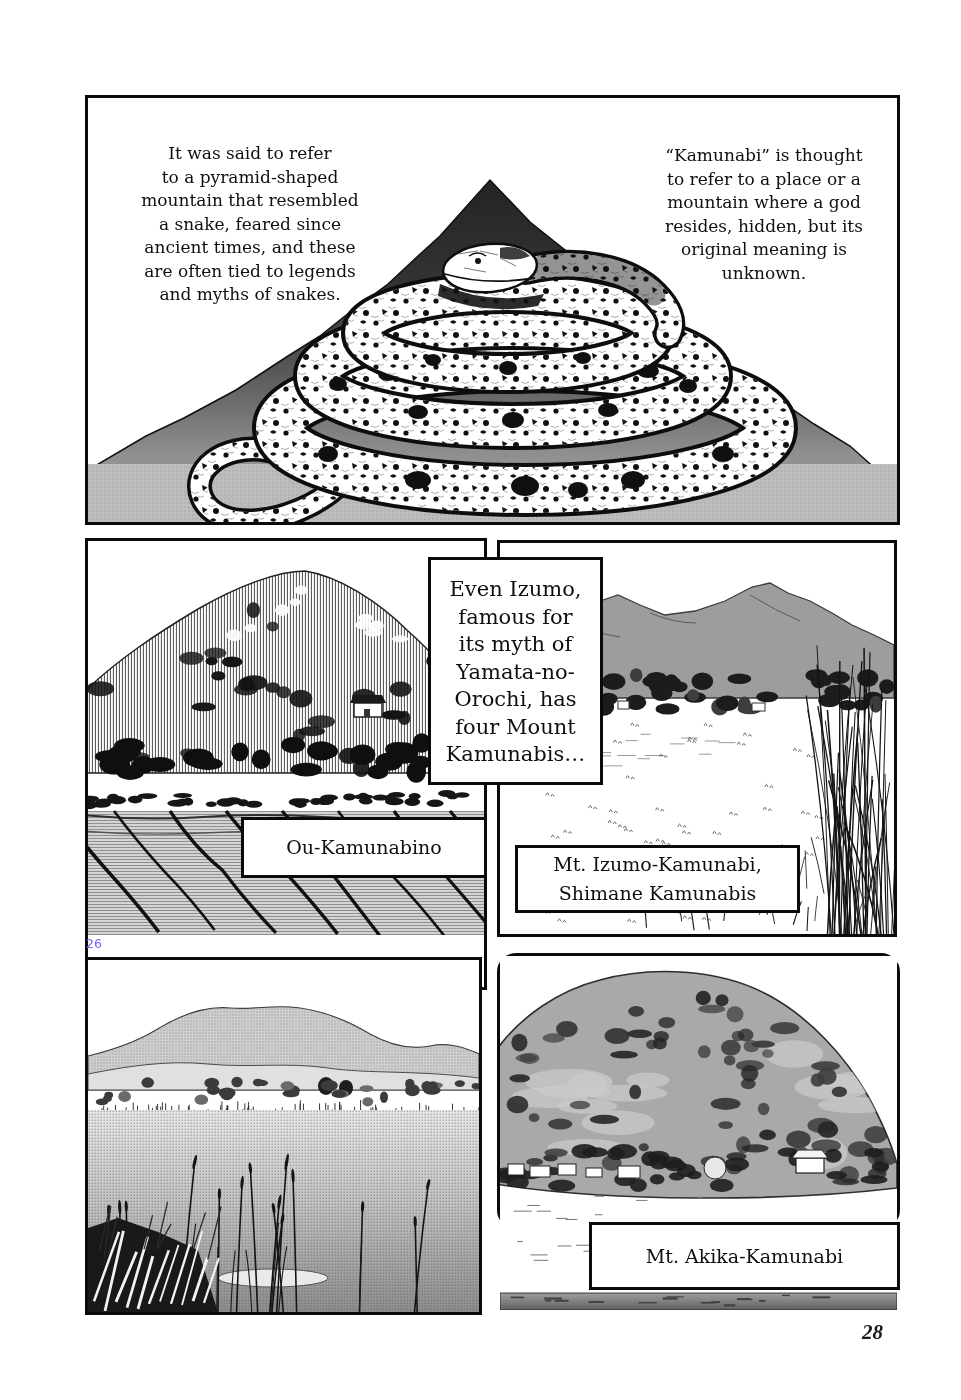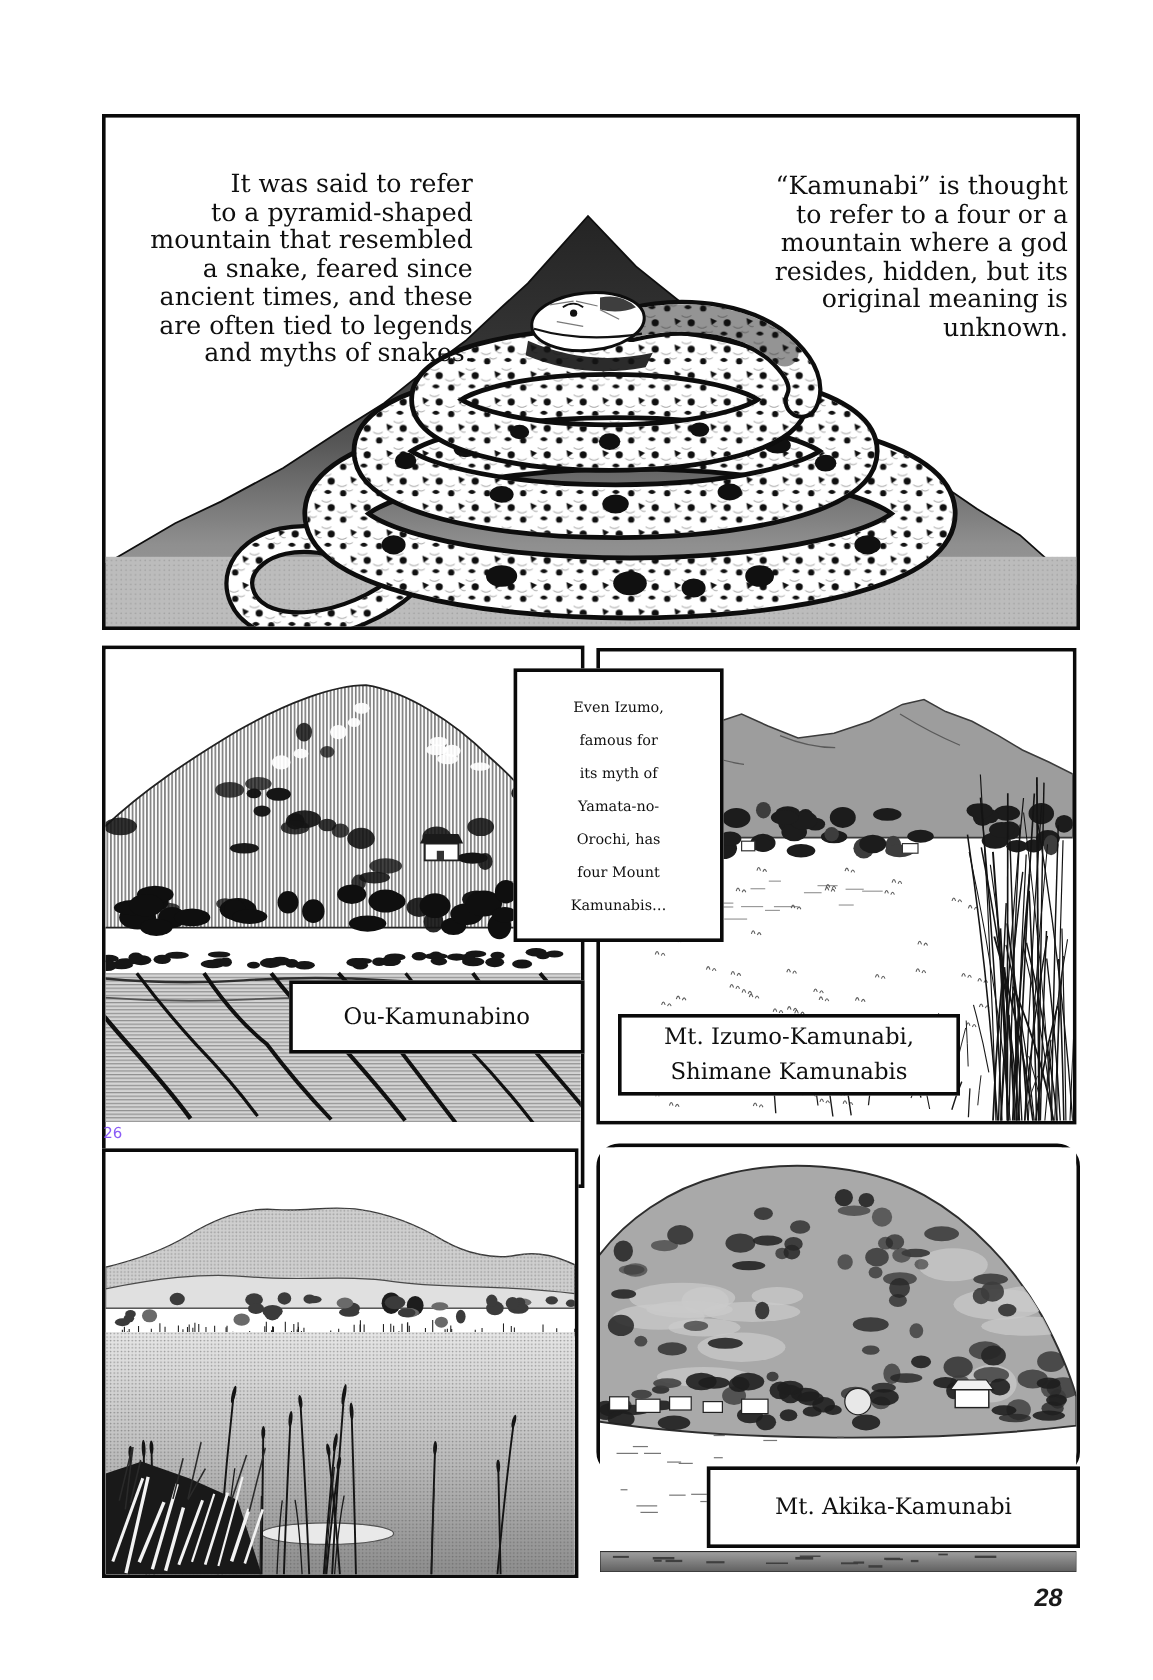--- a/index.html
+++ b/index.html
@@ -1,31 +1,31 @@
 <!DOCTYPE html>
 <html><head>
 <meta charset="utf-8">
 <style>
   html,body{margin:0;padding:0;background:#ffffff;}
   .page{position:relative;width:961px;height:1400px;background:#ffffff;overflow:hidden;
         font-family:"DejaVu Serif","Liberation Serif",serif;color:#101010;}
   .panel{position:absolute;background:#ffffff;border:3px solid #0a0a0a;box-sizing:border-box;}
   .panel > svg{position:absolute;left:0;top:0;display:block;}
-  .cap{position:absolute;text-align:right;white-space:pre-line;color:#0f0f0f;
-       font-size:21px;line-height:23.5px;z-index:3;}
+  .cap{position:absolute;text-align:center;white-space:pre-line;color:#0f0f0f;
+       font-size:17px;line-height:23.5px;z-index:3;}
   .labelbox{position:absolute;background:#ffffff;border:3px solid #0a0a0a;box-sizing:border-box;
        display:flex;align-items:center;justify-content:center;text-align:center;
        white-space:pre-line;font-size:19px;line-height:29px;z-index:4;color:#0f0f0f;}
   .centerbox{position:absolute;background:#ffffff;border:3px solid #0a0a0a;box-sizing:border-box;
-       text-align:center;white-space:pre-line;font-size:12px;line-height:27.5px;
+       text-align:center;white-space:pre-line;font-size:21px;line-height:27.5px;
        padding-top:16px;z-index:6;color:#0f0f0f;}
   .pnum-left{position:absolute;left:86px;top:936px;z-index:2;
        font-family:"DejaVu Sans","Liberation Sans",sans-serif;font-size:12.5px;color:#8b5cf6;}
   .pnum-right{position:absolute;left:862px;top:1320px;z-index:2;
-       font-family:Liberation Sans, sans-serif;font-style:italic;font-weight:700;
+       font-family:Liberation Serif, serif;font-style:italic;font-weight:700;
        font-size:21px;color:#1a1a1a;}
 </style>
 </head>
 <body>
 
 <div class="page">
 
   <div class="panel" style="left:85px;top:95px;width:815px;height:430px;">
     <svg width="809" height="424" viewBox="0 0 809 424">
       <defs>
@@ -114,21 +114,21 @@
       </g>
     </svg>
     <div class="cap" style="left:18px;top:44px;width:288px;">It was said to refer
 to a pyramid-shaped
 mountain that resembled
 a snake, feared since
 ancient times, and these
 are often tied to legends
 and myths of snakes.</div>
     <div class="cap" style="left:550px;top:46px;width:252px;">“Kamunabi” is thought
-to refer to a four or a
+to refer to a place or a
 mountain where a god
 resides, hidden, but its
 original meaning is
 unknown.</div>
   </div>
 
   <div class="panel" style="left:85px;top:538px;width:402px;height:452px;">
     <svg width="396" height="394" viewBox="0 0 396 394">
       <defs>
         <pattern id="g2v" width="3" height="7" patternUnits="userSpaceOnUse">

